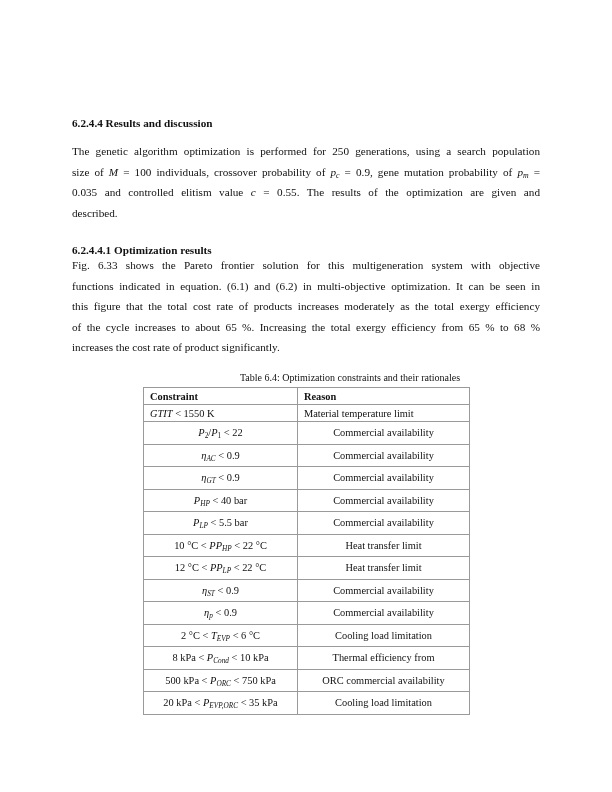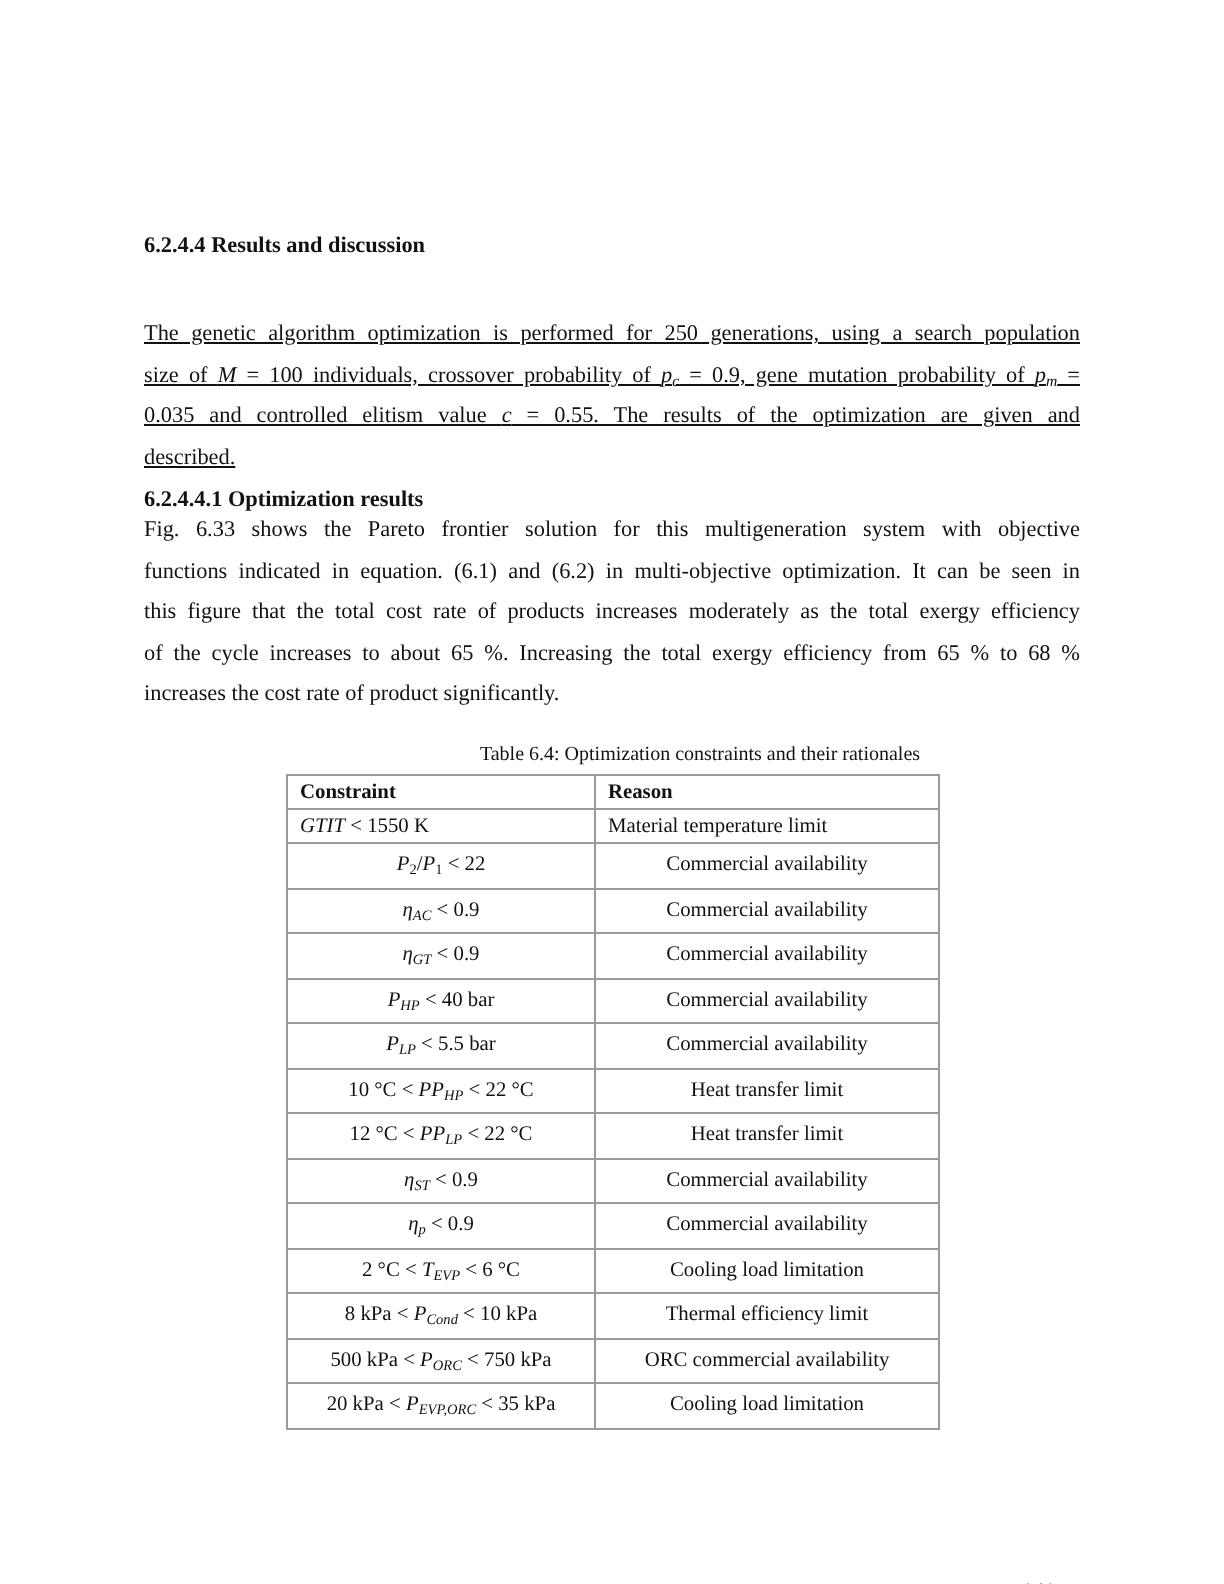--- a/index.html
+++ b/index.html
@@ -23,21 +23,21 @@
   sub { font-size: 70%; vertical-align: -2px; line-height: 0; }
   .pagenum { position: absolute; left: 511px; top: 745px; font-size: 11px; }
 </style>
 </head>
 <body>
 
 <div class="page">
 
   <div class="heading" style="top:72px;">6.2.4.4 Results and discussion</div>
 
-  <div class="para" style="top:112px;text-decoration:underline;">
+  <div class="para" style="top:96px;">
     <span class="line">The genetic algorithm optimization is performed for 250 generations, using a search population</span>
     <span class="line">size of <i>M</i> = 100 individuals, crossover probability of <i>p</i><sub><i>c</i></sub> = 0.9, gene mutation probability of <i>p</i><sub><i>m</i></sub> =</span>
     <span class="line">0.035 and controlled elitism value <i>c</i> = 0.55. The results of the optimization are given and</span>
     <span class="line last">described.</span>
   </div>
 
   <div class="heading" style="top:199px;">6.2.4.4.1 Optimization results</div>
 
   <div class="para" style="top:210px;">
     <span class="line">Fig. 6.33 shows the Pareto frontier solution for this multigeneration system with objective</span>
@@ -94,21 +94,21 @@
     <tr class="rn">
       <td class="c1"><i>η</i><sub><i>p</i></sub> &lt; 0.9</td>
       <td class="c2">Commercial availability</td>
     </tr>
     <tr class="rn">
       <td class="c1">2 °C &lt; <i>T</i><sub><i>EVP</i></sub> &lt; 6 °C</td>
       <td class="c2">Cooling load limitation</td>
     </tr>
     <tr class="rn">
       <td class="c1">8 kPa &lt; <i>P</i><sub><i>Cond</i></sub> &lt; 10 kPa</td>
-      <td class="c2">Thermal efficiency limit</td>
+      <td class="c2">Thermal efficiency from</td>
     </tr>
     <tr class="rn">
       <td class="c1">500 kPa &lt; <i>P</i><sub><i>ORC</i></sub> &lt; 750 kPa</td>
       <td class="c2">ORC commercial availability</td>
     </tr>
     <tr class="rn">
       <td class="c1">20 kPa &lt; <i>P</i><sub><i>EVP,ORC</i></sub> &lt; 35 kPa</td>
       <td class="c2">Cooling load limitation</td>
     </tr>
   </tbody>

